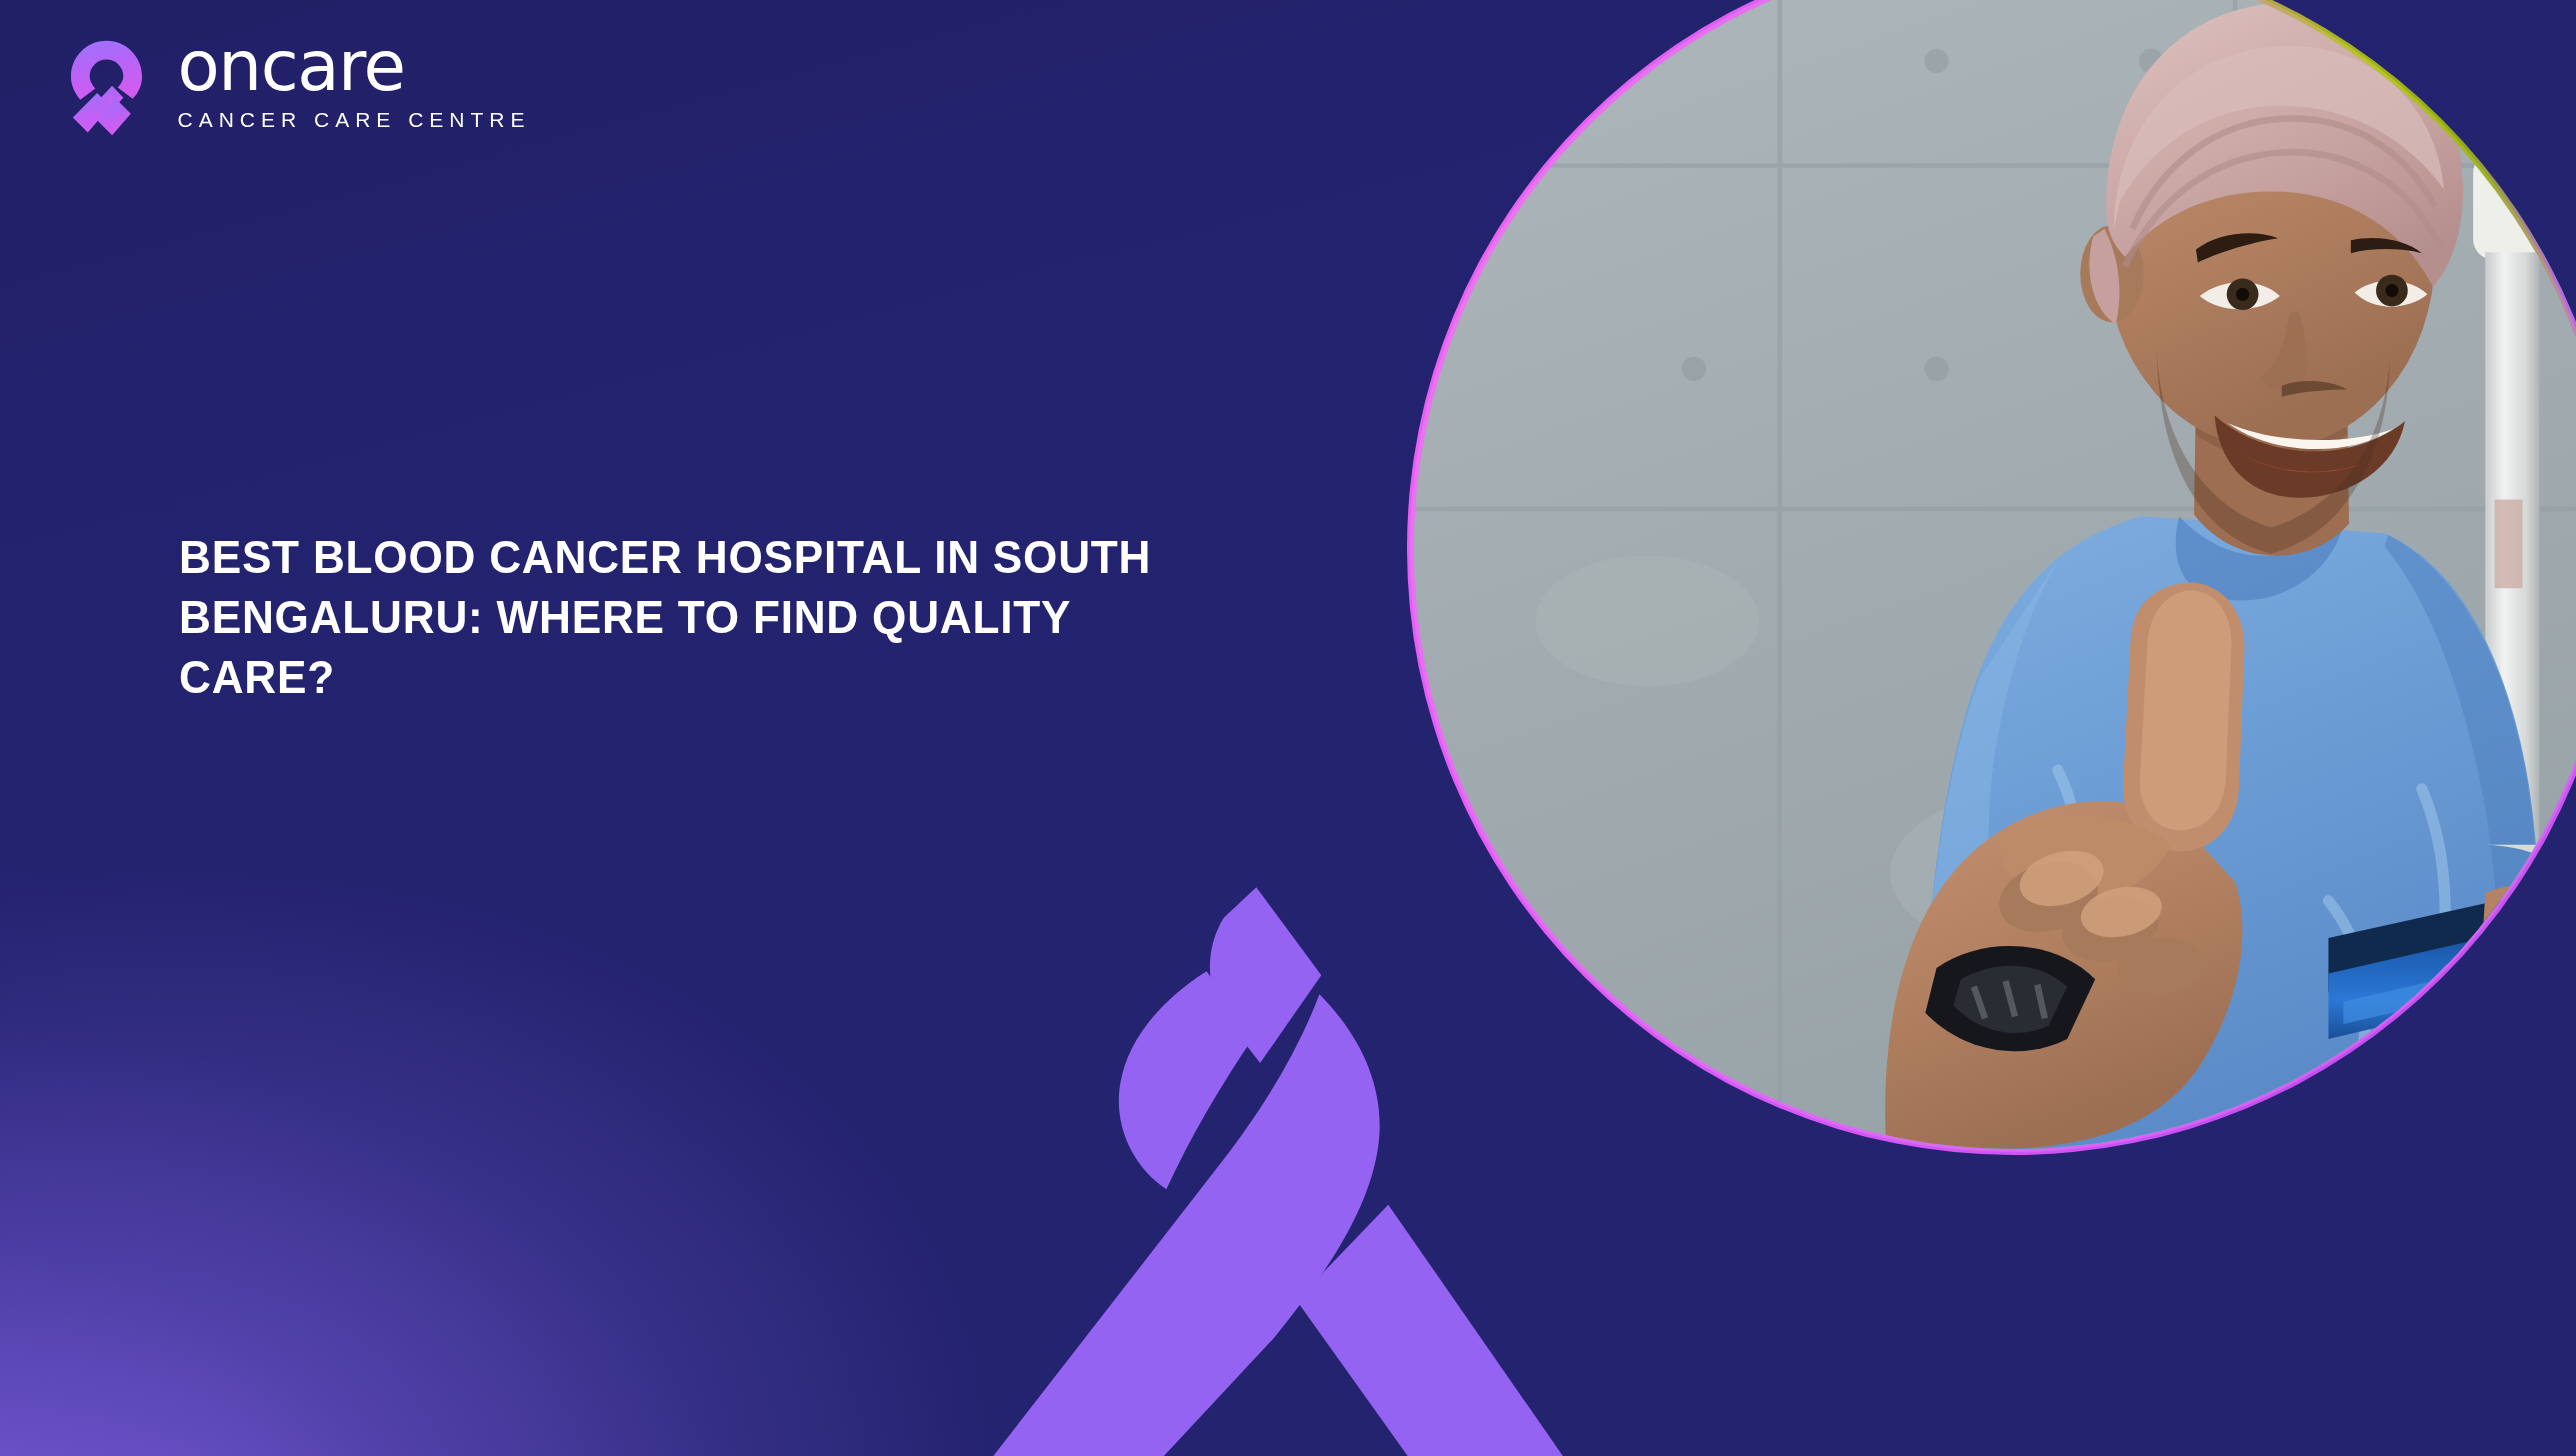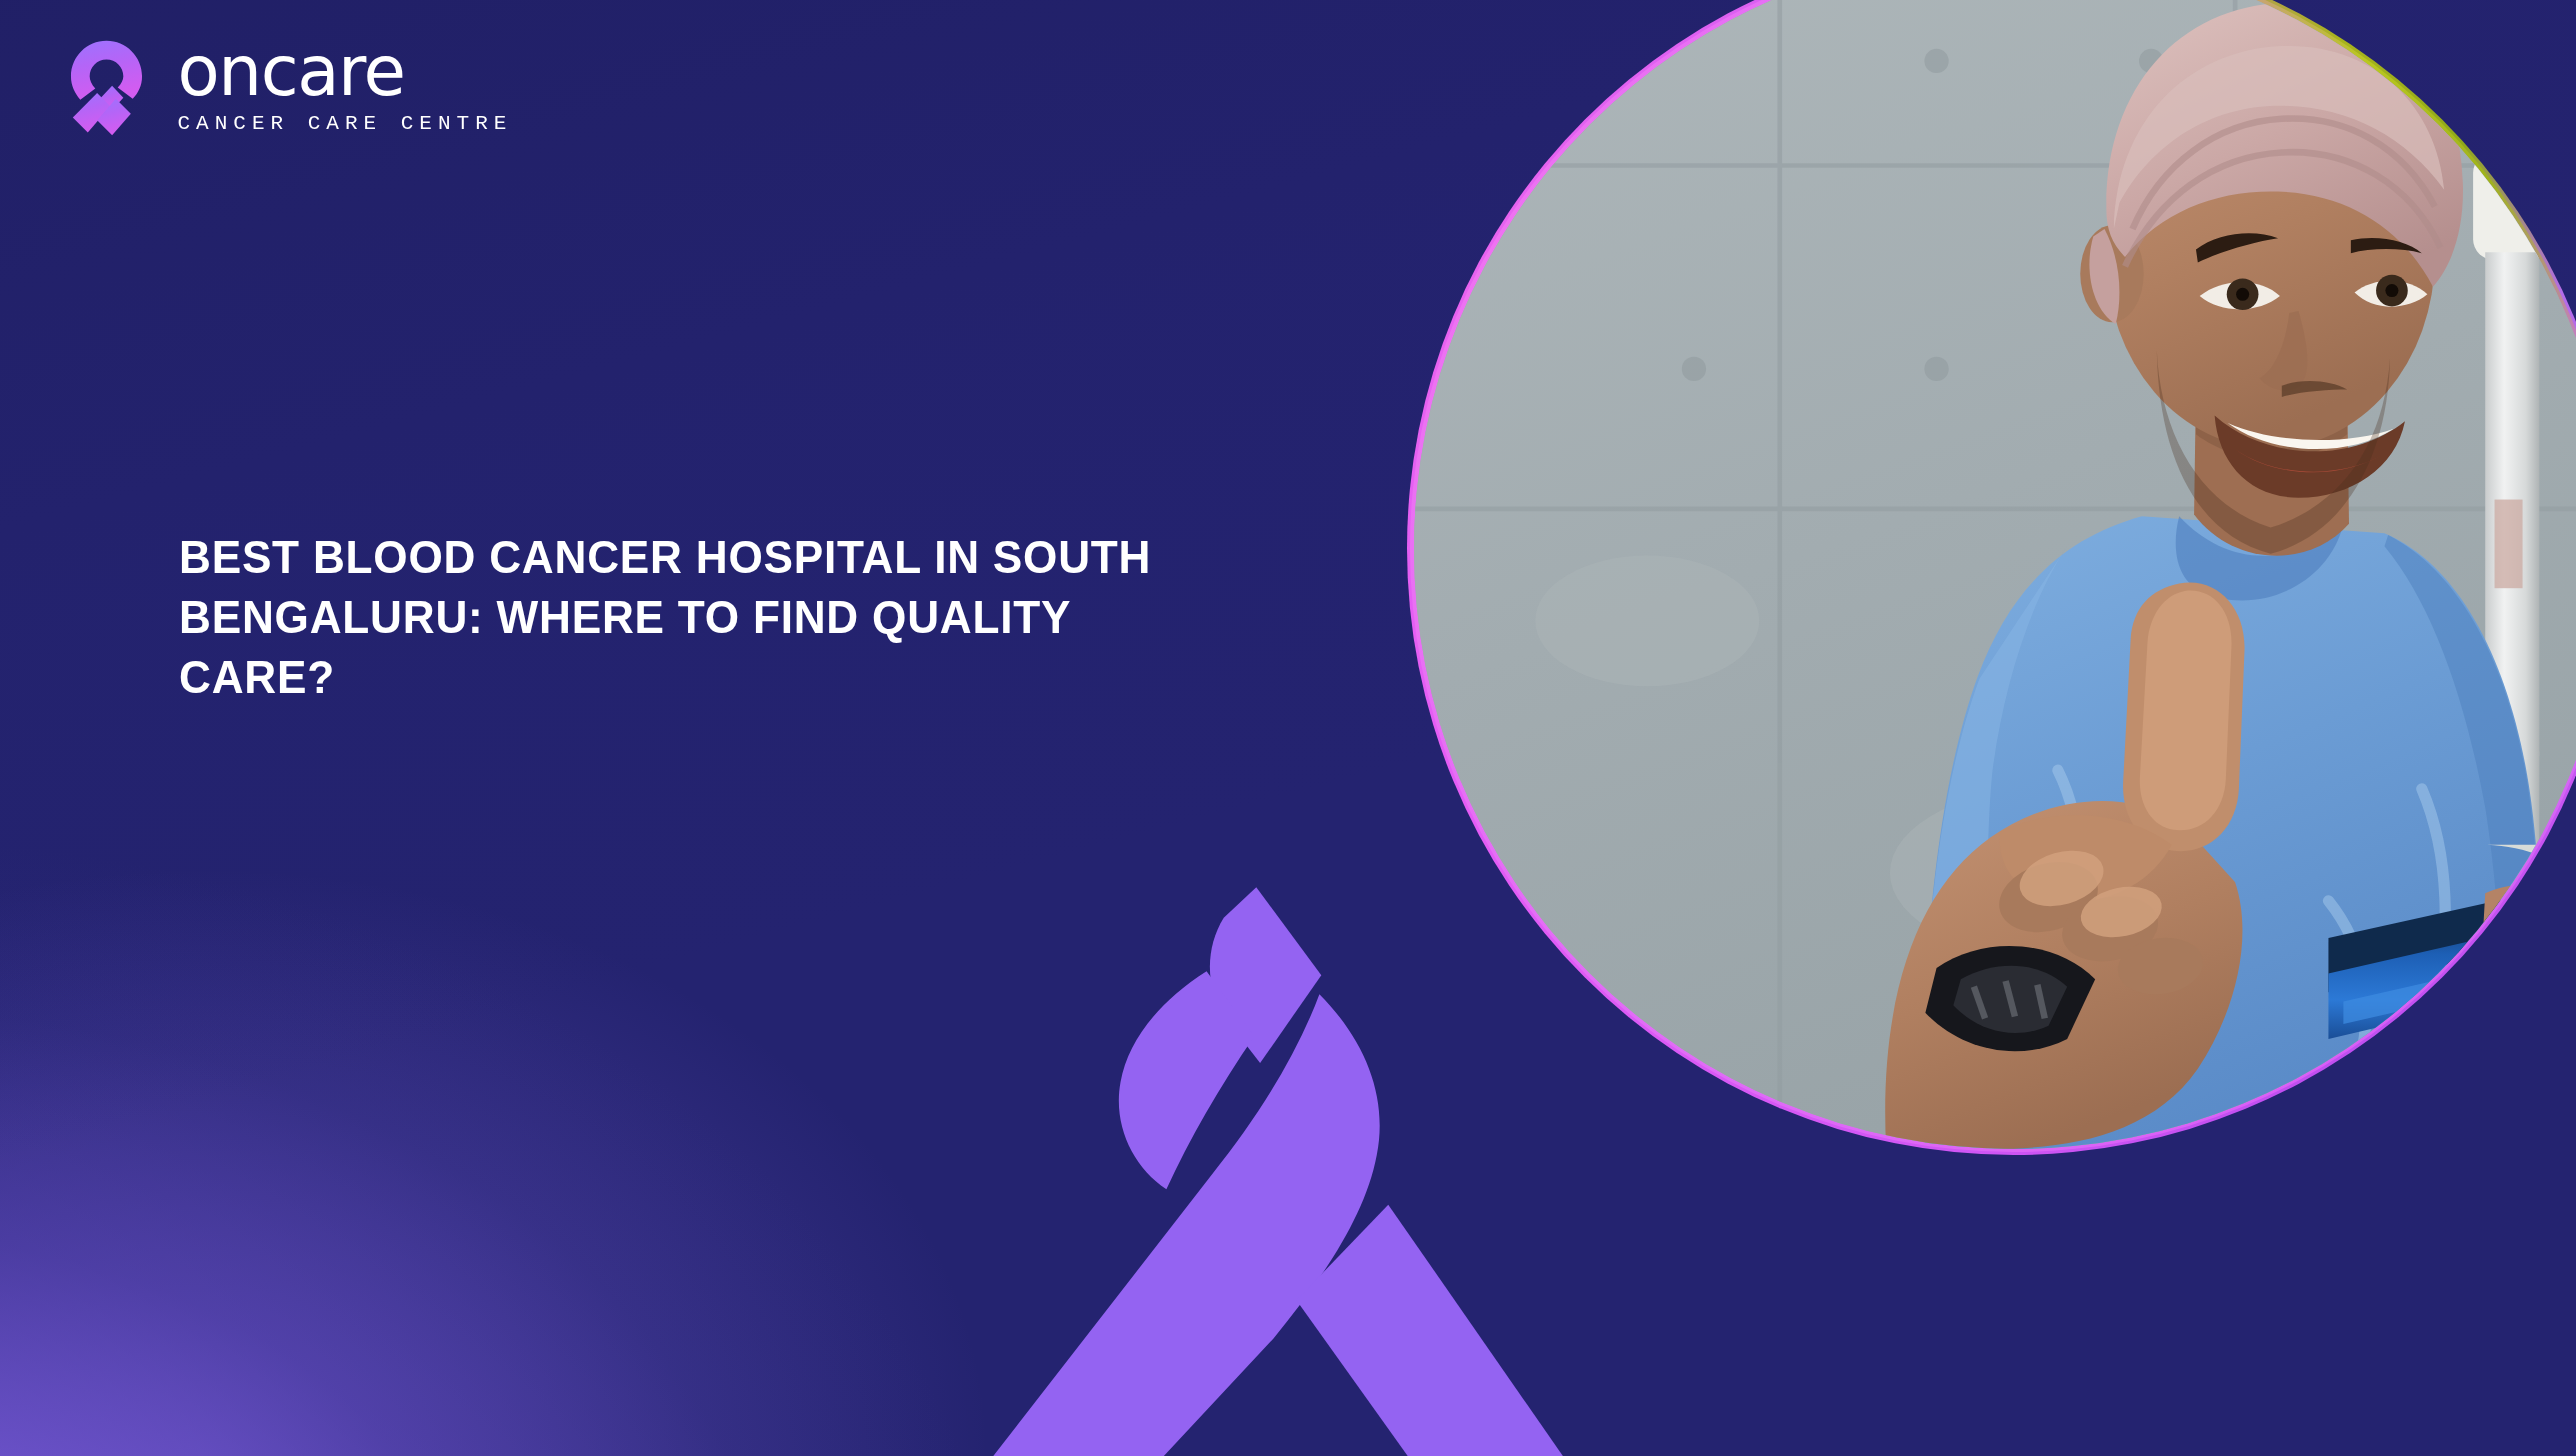--- a/index.html
+++ b/index.html
@@ -56,41 +56,41 @@
     pointer-events: none;
   }
   .watermark svg { display:block; width:100%; height:100%; }
 
   
   .logo {
     position: absolute;
     left: 56px;
     top: 35px;
     display: flex;
-    align-items: center;
+    align-items: flex-start;
     gap: 20.5px;
   }
   .logo-mark { width: 101px; height: 105px; flex: none; }
   .logo-mark svg { display:block; width:100%; height:100%; }
   .logo-text { display: flex; flex-direction: column; }
   .wordmark {
     font-size: 69px;
     line-height: 0.92;
     font-weight: 400;
     color: #ffffff;
     letter-spacing: -1.4px;
     font-family: "DejaVu Sans", sans-serif;
   }
   .tagline {
     margin-top: 9.3px;
     font-size: 21px;
     font-weight: 300;
     color: #ffffff;
     letter-spacing: 6px;
-    font-family: Liberation Mono, monospace;
+    font-family: Liberation Sans, sans-serif;
     white-space: nowrap;
   }
 
   
   .headline {
     position: absolute;
     left: 179px;
     top: 528px;
     width: 1101px;
     color: #ffffff;

